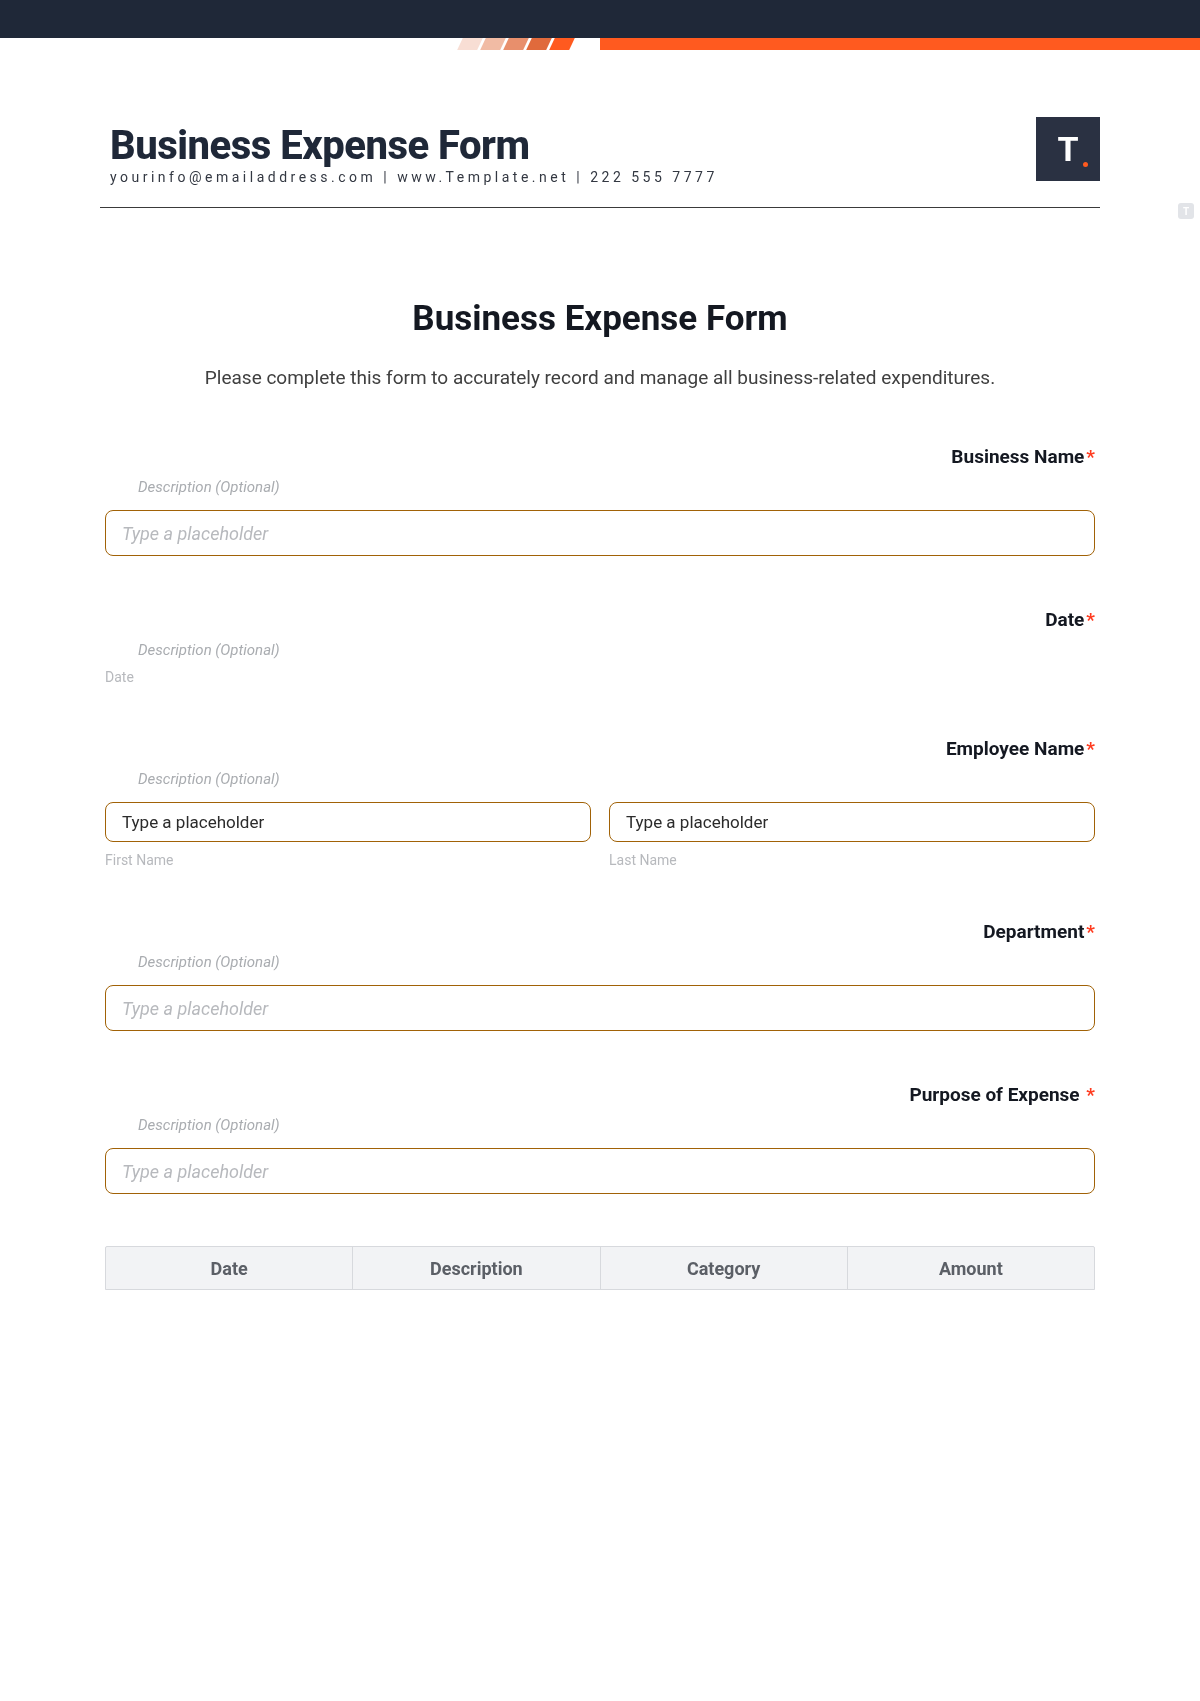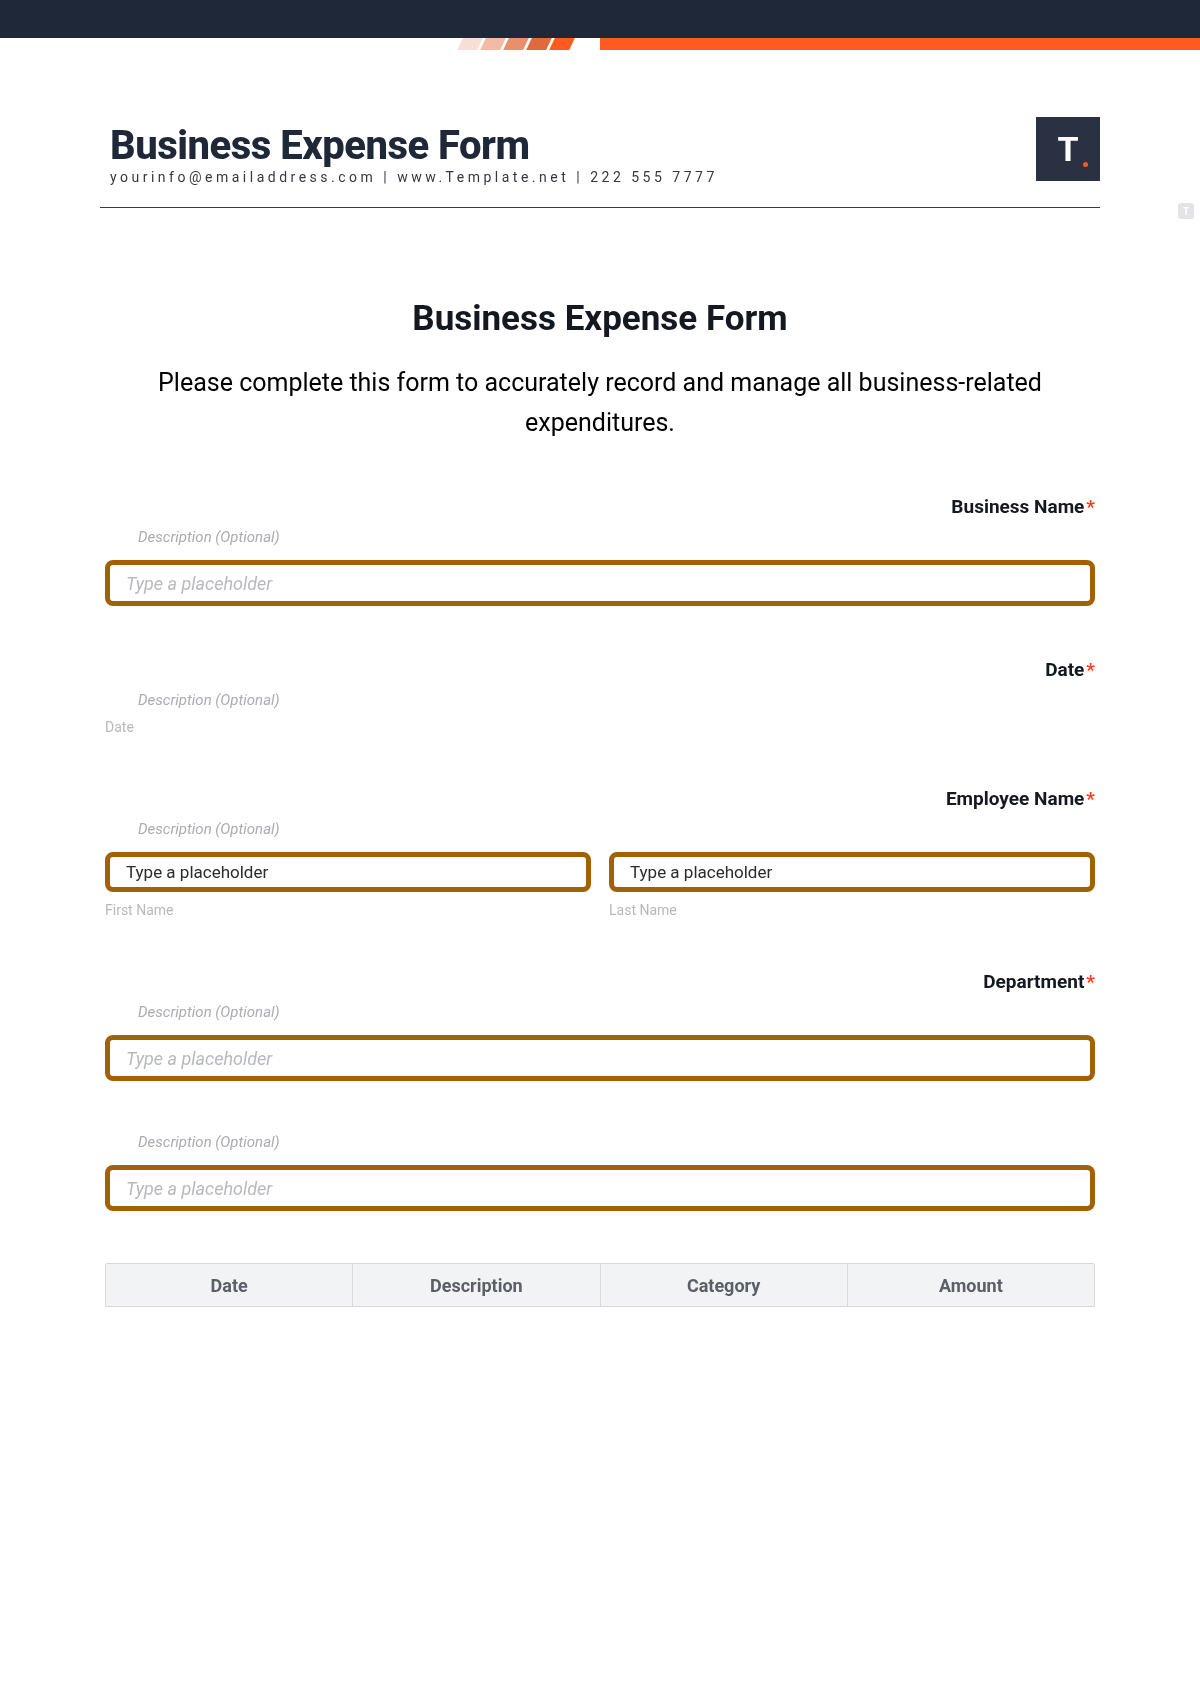--- a/index.html
+++ b/index.html
@@ -92,22 +92,22 @@
       padding: 90px 105px 0 105px;
     }
     .form-title {
       text-align: center;
       font-size: 35px;
       font-weight: 700;
       color: #141821;
     }
     .form-intro {
       text-align: center;
-      font-size: 25px;
-      color: #000000;
+      font-size: 19px;
+      color: #404040;
       margin-top: 24px;
       line-height: 1.6;
       padding: 0 30px;
     }
     .field-block { margin-top: 52px; }
     .field-label {
       font-size: 19px;
       font-weight: 700;
       color: #141821;
       text-align: right;
@@ -116,21 +116,21 @@
     .field-desc {
       font-size: 15px;
       color: #a9acb0;
       font-style: italic;
       margin-top: 10px;
       margin-left: 33px;
     }
     .input {
       width: 100%;
       height: 46px;
-      border: 5px solid #a16207;
+      border: 1px solid #a16207;
       border-radius: 8px;
       margin-top: 14px;
       padding: 0 16px;
       font-size: 18px;
       font-style: italic;
       color: #b7b9bd;
       background: #fff;
       display: flex;
       align-items: center;
     }
@@ -245,20 +245,23 @@
 
   <div class="field-block">
     <div class="field-label">
       <span>Department</span><span class="req">*</span>
     </div>
     <div class="field-desc">Description (Optional)</div>
     <div class="input">Type a placeholder</div>
   </div>
 
   <div class="field-block">
+    <div class="field-label">
+      <span>Purpose of Expense</span>&nbsp;<span class="req">*</span>
+    </div>
     <div class="field-desc">Description (Optional)</div>
     <div class="input">Type a placeholder</div>
   </div>
 
   <div class="table-head">
     <div class="th">Date</div>
     <div class="th">Description</div>
     <div class="th">Category</div>
     <div class="th">Amount</div>
   </div>

